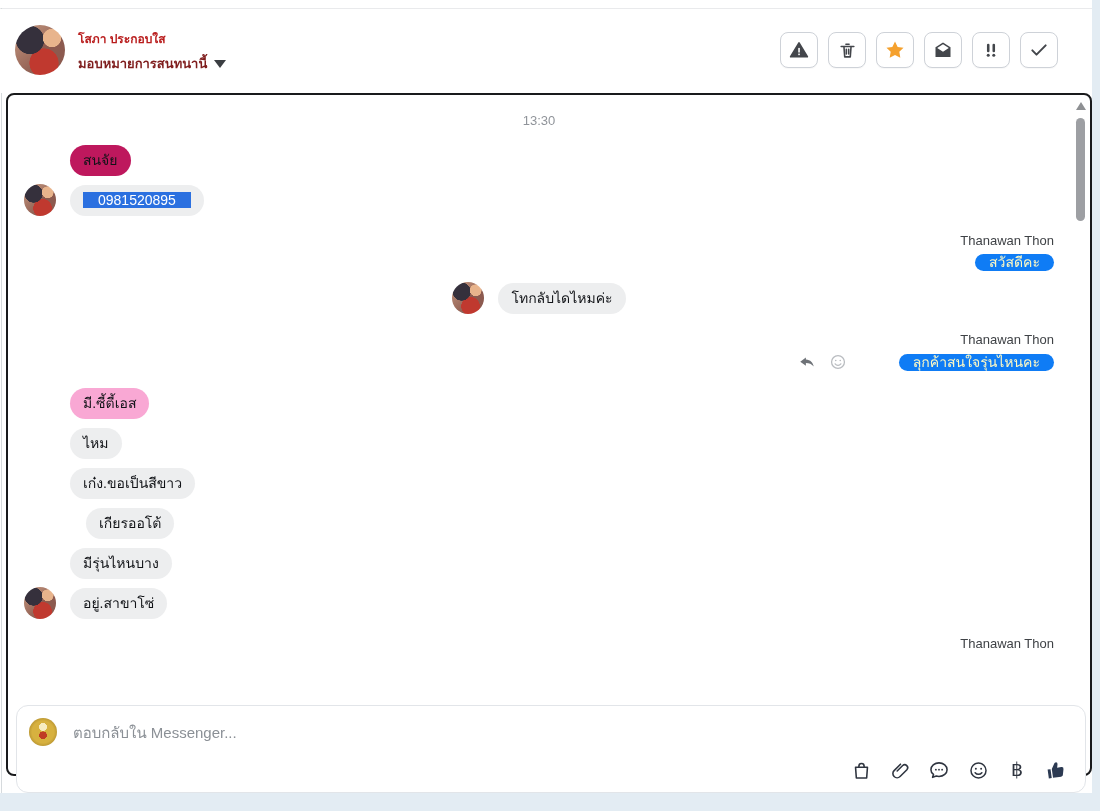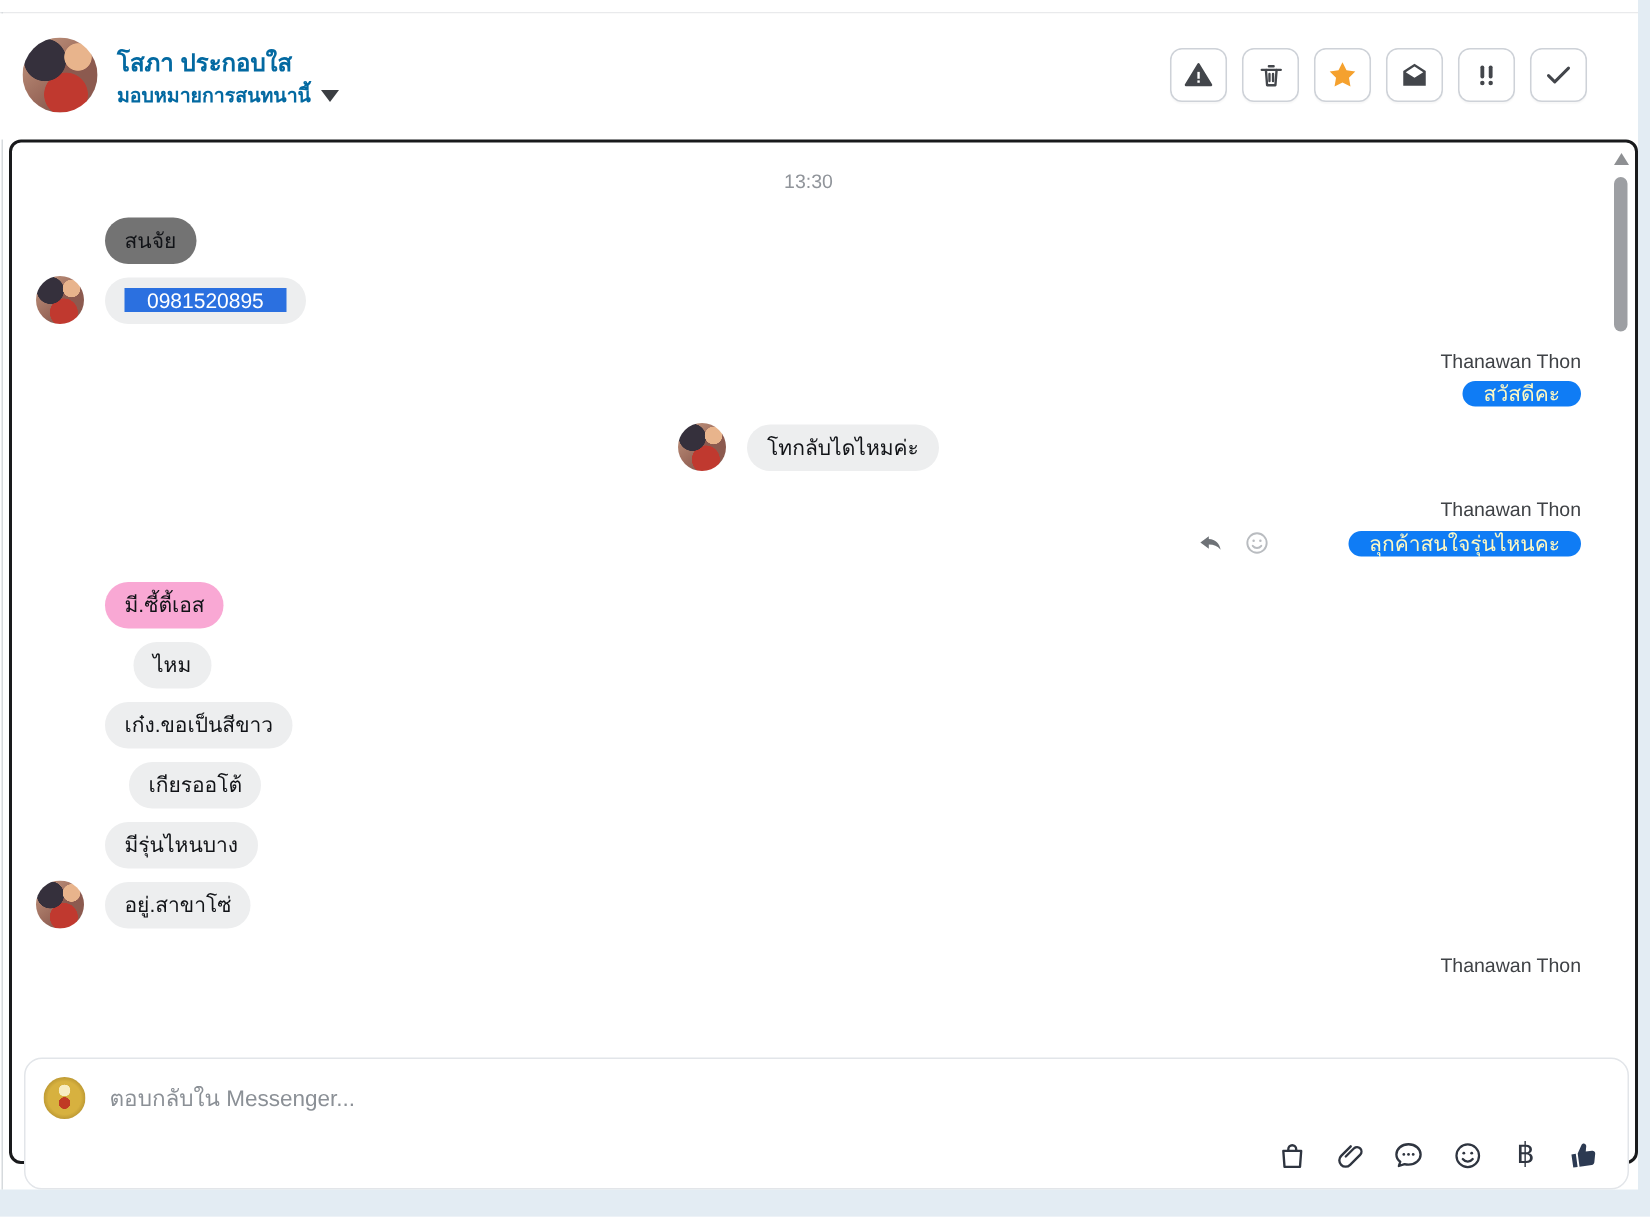--- a/index.html
+++ b/index.html
@@ -12,22 +12,22 @@
   
   .header { position:absolute; left:0; top:9px; width:1092px; height:84px; background:#fff; }
   .avatar-photo { border-radius:50%;
     background:
       radial-gradient(circle at 74% 26%, #e8b48c 0 17%, rgba(0,0,0,0) 18%),
       radial-gradient(circle at 30% 30%, #35303c 0 28%, rgba(0,0,0,0) 29%),
       radial-gradient(circle at 58% 76%, #c0392f 0 30%, rgba(0,0,0,0) 31%),
       radial-gradient(circle at 86% 62%, #8c5a4f 0 38%, rgba(0,0,0,0) 39%),
       linear-gradient(140deg,#c59a82 0%, #9c6b5c 52%, #6e4640 100%); }
   .hdr-avatar { position:absolute; left:15px; top:16px; width:50px; height:50px; }
-  .hdr-name { position:absolute; left:78px; top:20px; font-size:16px; font-weight:700; color:#0369a1; }
-  .hdr-sub { position:absolute; left:78px; top:44px; font-size:13px; font-weight:700; color:#0369a1; display:flex; align-items:center; gap:7px; cursor:pointer; }
+  .hdr-name { position:absolute; left:78px; top:20px; font-size:12px; font-weight:700; color:#b91c1c; }
+  .hdr-sub { position:absolute; left:78px; top:44px; font-size:13px; font-weight:700; color:#7f1d1d; display:flex; align-items:center; gap:7px; cursor:pointer; }
   .chev { width:0; height:0; border-left:6px solid transparent; border-right:6px solid transparent; border-top:8px solid #3b3e42; display:inline-block; }
   .hdr-actions { position:absolute; top:23px; right:34px; display:flex; gap:10px; }
   .hbtn { width:38px; height:36px; background:#fff; border:1px solid #ced2d8; border-radius:8px;
           display:flex; align-items:center; justify-content:center; color:#43464b; cursor:pointer; box-shadow:0 1px 1px rgba(0,0,0,.03); }
   .hbtn .ic { display:flex; }
 
   
   .chatbox { position:absolute; left:6px; top:93px; width:1086px; height:683px; background:#fff;
              border:2px solid #191a1c; border-radius:8px; overflow:hidden; }
   .msgs { position:absolute; left:0; top:0; right:18px; bottom:0; padding:0 18px 0 16px; overflow:hidden; }
@@ -133,21 +133,21 @@
           </span>
         </button>
       </div>
   </div>
 
   <div class="chatbox">
     <div class="msgs">
       <div class="tsrow">13:30</div>
     <div class="row left" style="margin-top: 16px;">
           <span class="av-slot"></span>
-          <span class="bubble in" style="background: #737373;">สนจัย</span>
+          <span class="bubble in" style="background: #be185d;">สนจัย</span>
         </div>
         <div class="row left" style="margin-top: 8px;">
           <span class="av-slot avatar-photo"></span>
           <span class="bubble in" style="background: rgb(237, 238, 239);"><span class="sel" style="background: rgb(43, 112, 224);">0981520895</span></span>
         </div>
         <div class="row right" style="margin-top: 17px;">
           <span class="sender">Thanawan Thon</span>
         </div>
         <div class="row right" style="margin-top: 6px;">
           <span class="bubble out" style="background: rgb(15, 124, 245);">สวัสดีคะ</span>
@@ -174,21 +174,21 @@
                 <path d="M8.2 14.5c.9 1.2 2.3 1.9 3.8 1.9s2.9-.7 3.8-1.9" stroke-linecap="round"></path>
               </svg>
             </span>
           </span>
           <span class="bubble out" style="background: rgb(15, 124, 245);">ลุกค้าสนใจรุ่นไหนคะ</span>
         </div>
         <div class="row left" style="margin-top: 16px;">
           <span class="av-slot"></span>
           <span class="bubble in" style="background: #f9a8d4;">มี.ซี้ตี้เอส</span>
         </div>
-        <div class="row left" style="margin-top: 8px; gap: 19px;">
+        <div class="row left" style="margin-top: 8px;">
           <span class="av-slot"></span>
           <span class="bubble in" style="background: rgb(237, 238, 239);">ไหม</span>
         </div>
         <div class="row left" style="margin-top: 8px;">
           <span class="av-slot"></span>
           <span class="bubble in" style="background: rgb(237, 238, 239);">เก๋ง.ขอเป็นสีขาว</span>
         </div>
         <div class="row left" style="margin-top: 8px; gap: 16px;">
           <span class="av-slot"></span>
           <span class="bubble in" style="background: rgb(237, 238, 239);">เกียรออโต้</span>

